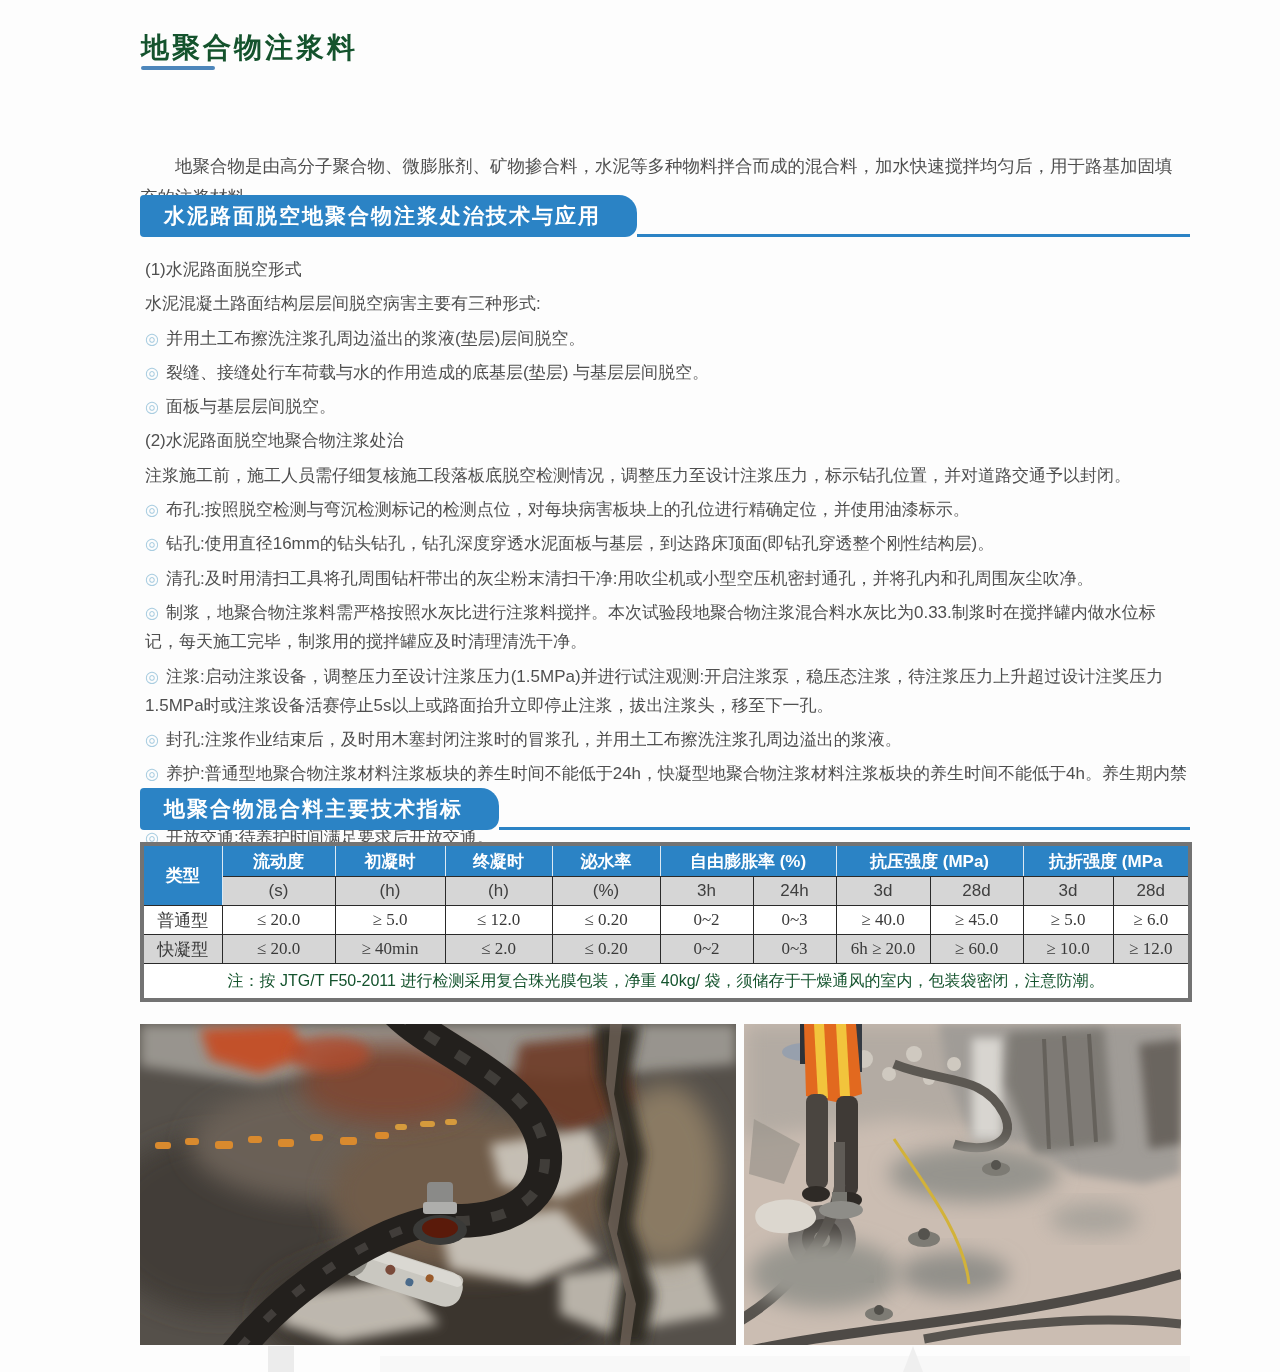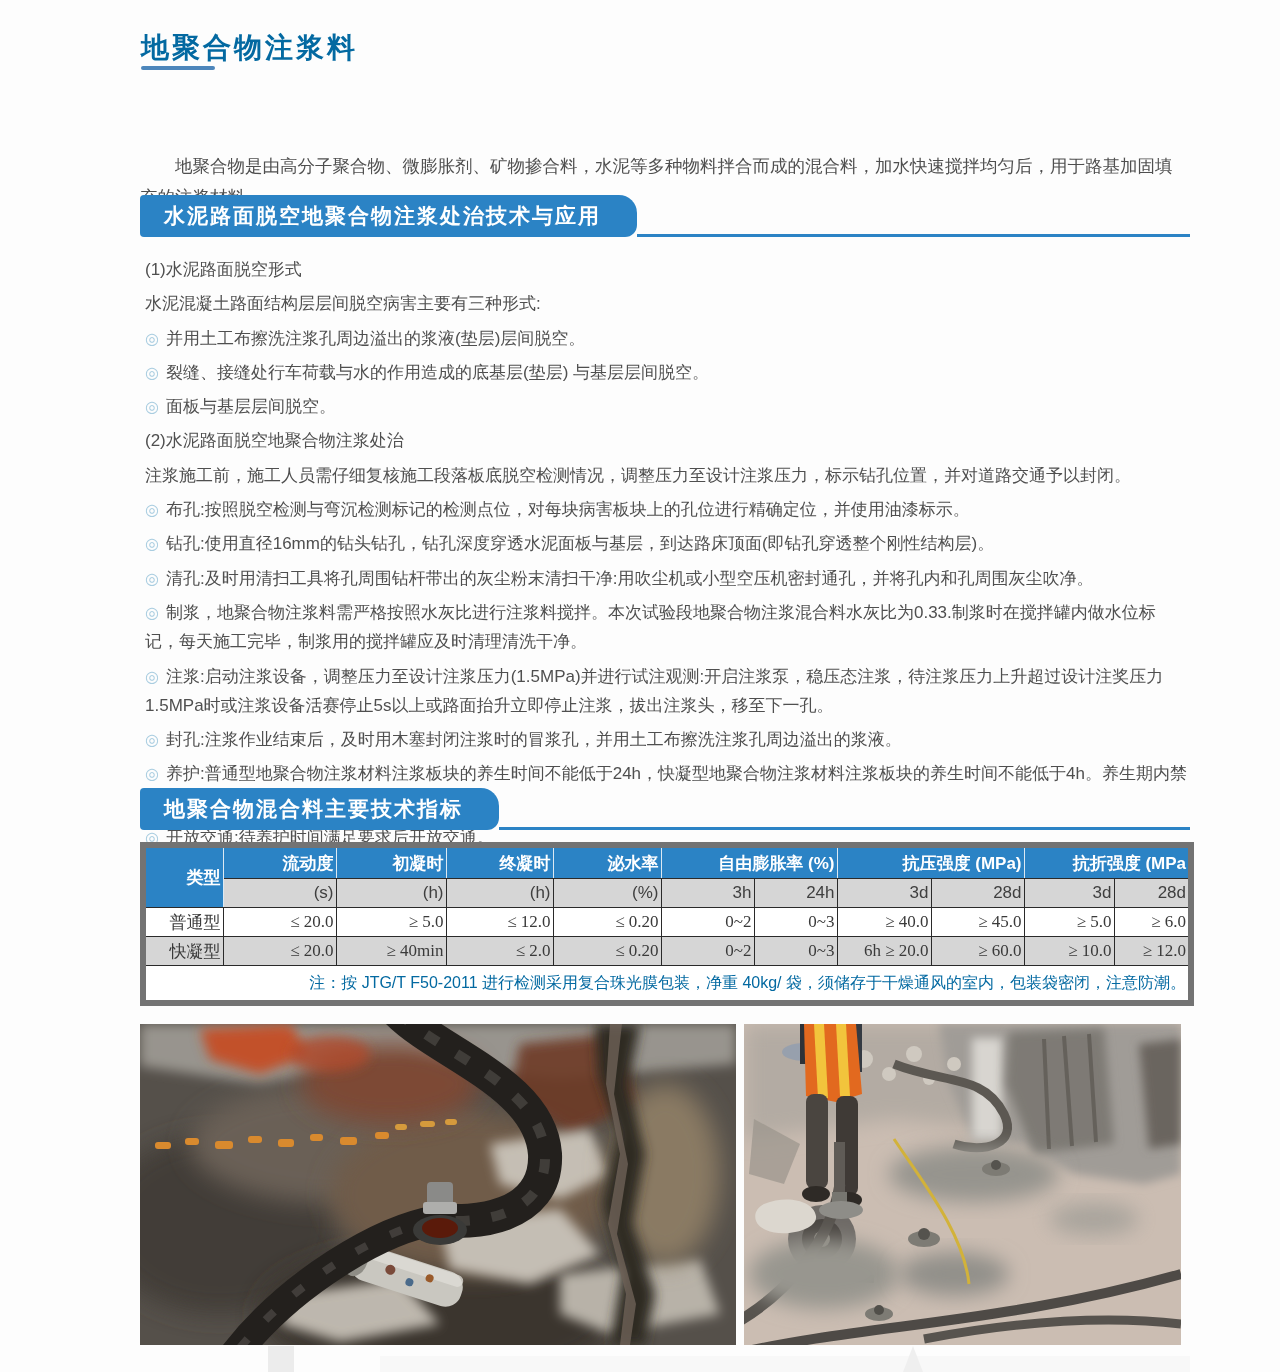--- a/index.html
+++ b/index.html
@@ -5,21 +5,21 @@
   html,body { margin:0; padding:0; }
   body {
     width:1280px; height:1372px;
     background:#fdfdfd;
     font-family:"Liberation Sans","DejaVu Sans",sans-serif;
     position:relative;
     overflow:hidden;
   }
   .page-title {
     position:absolute; left:141px; top:10px;
-    font-size:28px; font-weight:bold; color:#0369a1; letter-spacing:3px;
+    font-size:28px; font-weight:bold; color:#14532d; letter-spacing:3px;
   }
   .title-dash {
     position:absolute; left:141px; top:66px; width:74px; height:4px;
     background:#4d86bb; border-radius:2px;
   }
   .intro {
     position:absolute; left:140px; top:106px; width:1048px;
     font-size:17.5px; color:#4f4f4f; line-height:31px; text-indent:2em;margin-top:45px;
   }
   .banner-row {
@@ -39,34 +39,34 @@
   .content {
     position:absolute; left:140px; top:250px; width:1052px;
     font-size:17px; color:#4f4f4f; line-height:29.3px;
   }
   .content p { margin:5px; }
   .bullet-icon { color:#a9cde0; margin-right:7px; font-size:16px; }
   
   .spec-table {
     position:absolute; left:140px; top:842px; width:1048px;
     border-collapse:collapse; table-layout:fixed;
-    font-size:17px; color:#3a3a3a; text-align:right;
-    border:6px solid #737373;
+    font-size:17px; color:#3a3a3a; text-align:center;
+    border:4px solid #737373;
     padding-left:21px;
   }
   .spec-table td { border:1px solid #2a2a2a; padding:0 2px; }
   .hdr1 td { height:30px; }
   .hdr2 td { height:28px; }
   .data-row td { height:28px;font-family:Liberation Serif, serif; }
   .th-blue { background:#2b83c5; color:#ffffff; font-weight:bold; }
   .hdr1 .th-blue { border-left-color:#dce9f3; border-right-color:#dce9f3; }
   .th-gray { background:#d6d6d6; color:#3f3f3f; }
   .row-white td { background:#ffffff; }
   .row-gray td { background:#d6d6d6; }
-  .note-cell { background:#ffffff; font-size:16px; height:34px; color:#0369a1; }
+  .note-cell { background:#ffffff; font-size:16px; height:34px; color:#14532d; }
   
   .photos {
     position:absolute; left:140px; top:1024px; width:1048px;
     display:flex; gap:8px;
   }
   .photos figure { margin:0; }
   .photo-left { width:596px; height:321px; }
   .photo-right { width:437px; height:321px; }
   .photos svg { display:block; width:100%; height:100%; }
   

